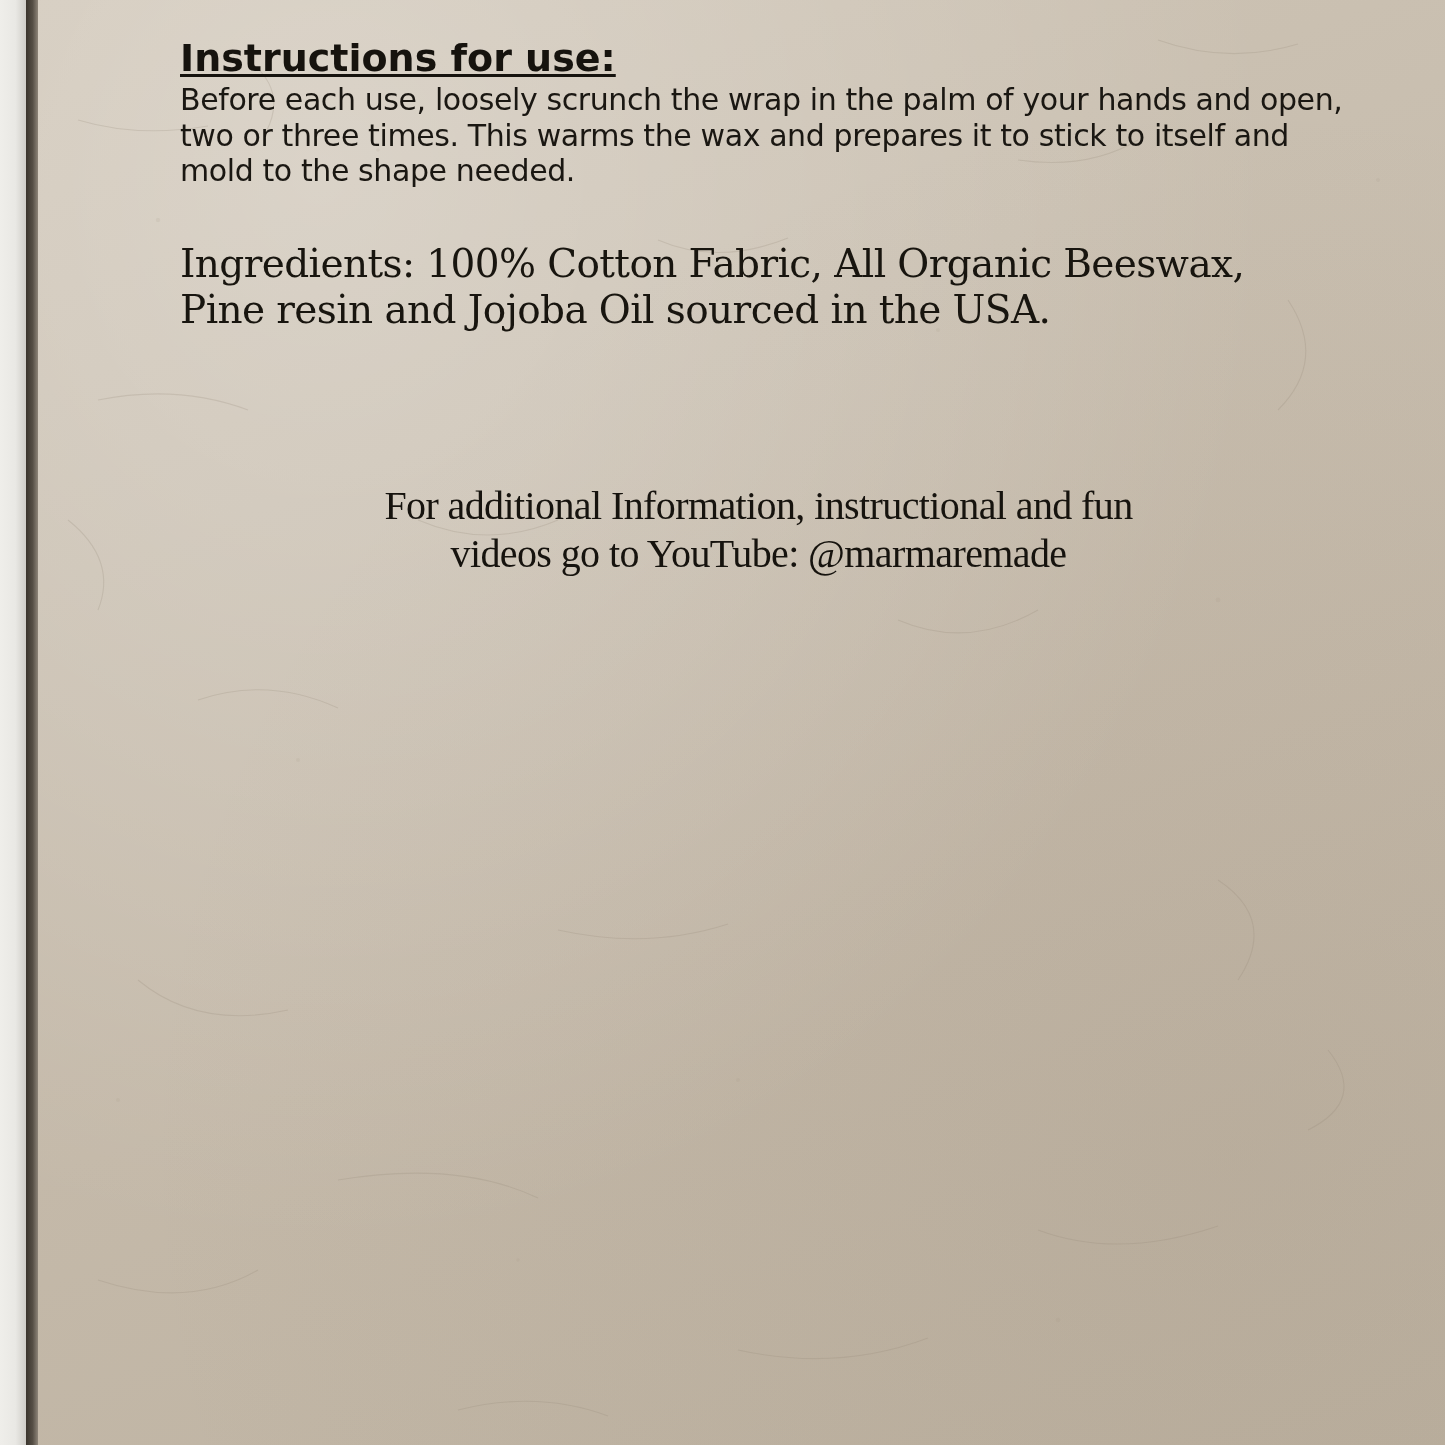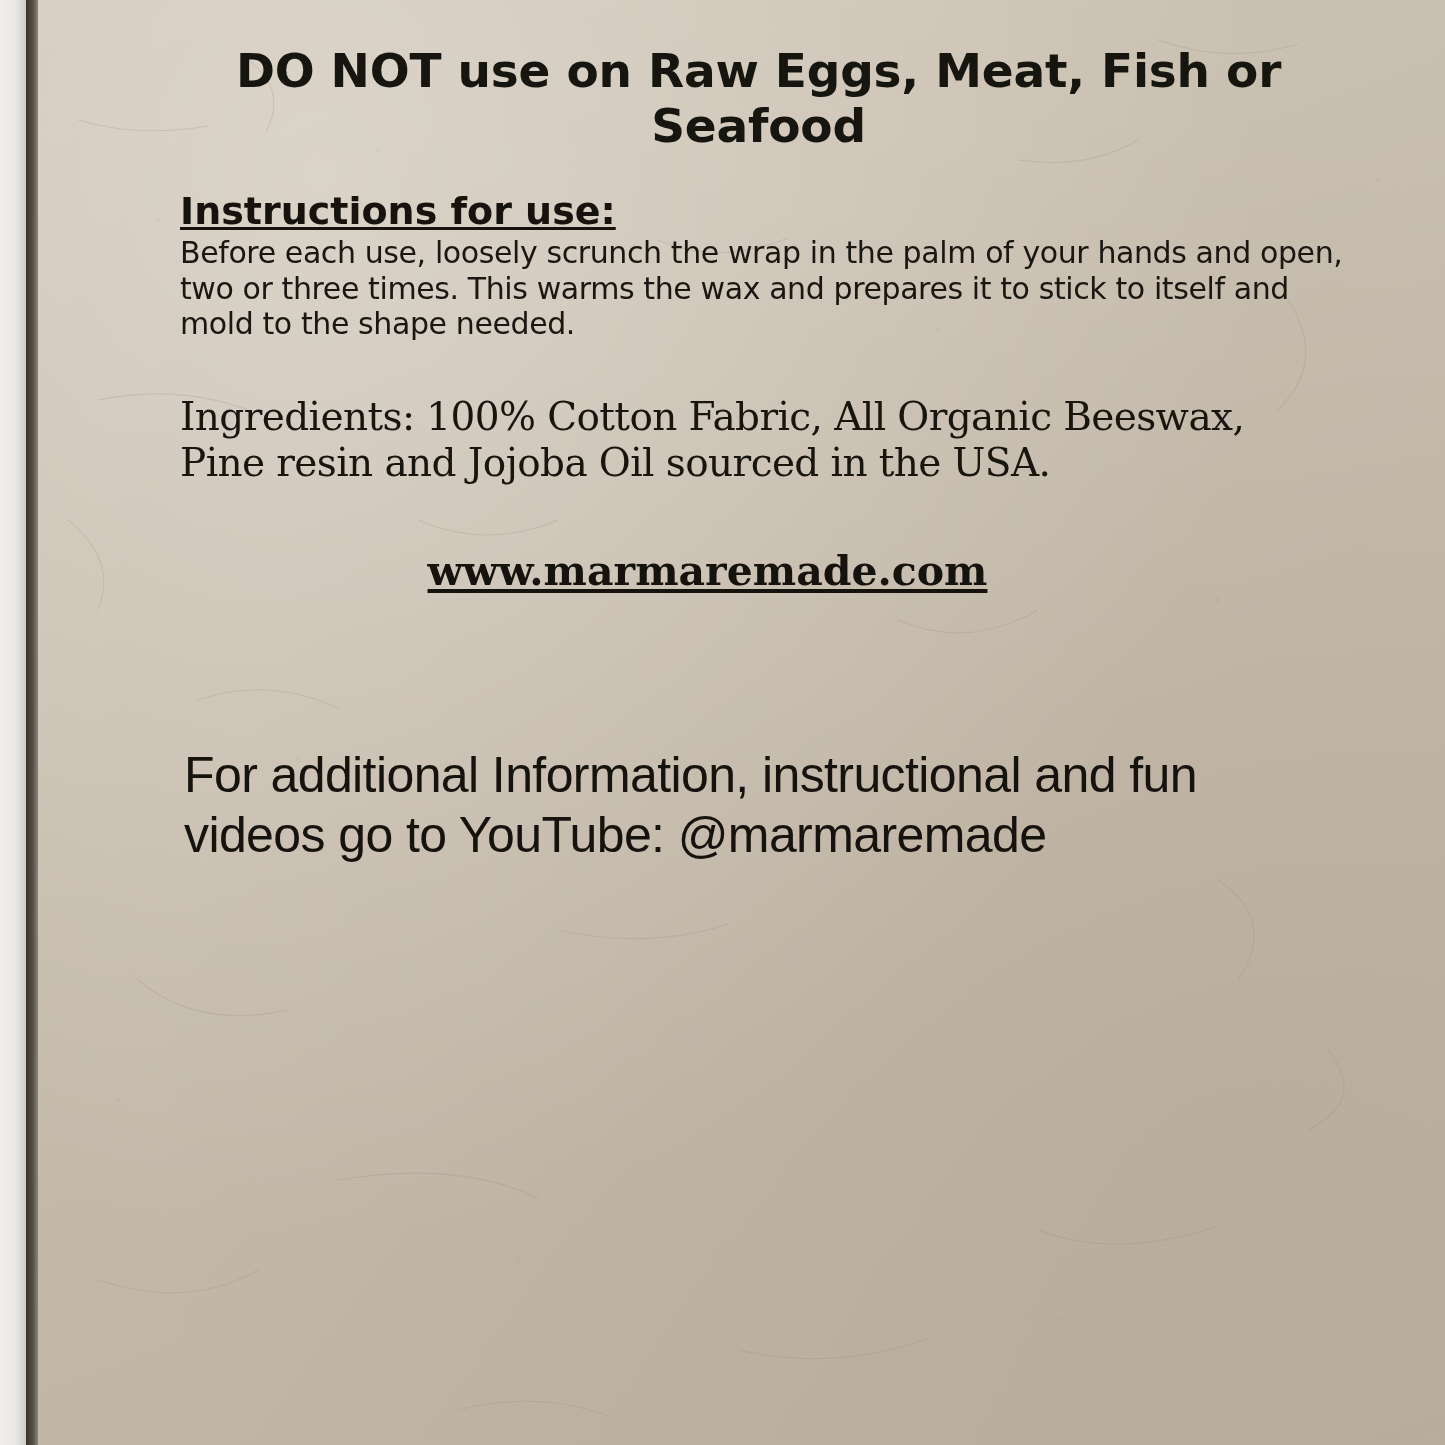--- a/index.html
+++ b/index.html
@@ -100,25 +100,25 @@
     text-decoration: underline;
     text-underline-offset: 4px;
     text-align: center;
     margin: 62px 210px 0 142px;
     color: #16130e;
   }
   .after {
     margin: 58px 120px 0 142px;
   }
   .footer {
-    font-family: Liberation Sans, sans-serif;
-    font-size: 50px;
+    font-family: Liberation Serif, serif;
+    font-size: 40px;
     line-height: 1.2;
     letter-spacing: -0.6px;
-    text-align: left;
+    text-align: center;
     margin: 150px 112px 0 146px;
     color: #16130e;
   }
   .footer .l2 { display:block; }
 </style>
 </head>
 <body>
 
 <div class="page">
 
@@ -159,31 +159,29 @@
         <circle cx="700" cy="1080" r="1.9"></circle>
         <circle cx="1020" cy="1320" r="2.3"></circle>
         <circle cx="480" cy="1260" r="1.7"></circle>
         <circle cx="80" cy="1100" r="2"></circle>
         <circle cx="1340" cy="180" r="2"></circle>
       </g>
     </svg>
 
     <div class="content">
 
-      <div class="heading">DO NOT use on Raw Eggs, Meat, Fish or Seafood</div>
 
       <div class="section">
         <div class="sec-title">Instructions for use:</div>
         <div class="body-sans">Before each use, loosely scrunch the wrap in the palm of your hands and open, two or three times. This warms the wax and prepares it to stick to itself and mold to the shape needed.</div>
       </div>
 
 
       <div class="body-serif ingredients">Ingredients: 100% Cotton Fabric, All Organic Beeswax, Pine resin and Jojoba Oil sourced in the USA.</div>
 
-      <div class="url">www.marmaremade.com</div>
 
 
       <div class="footer">
         <span>For additional Information, instructional and fun</span>
         <span class="l2">videos go to YouTube: @marmaremade</span>
       </div>
 
     </div>
   </div>
 </div>

